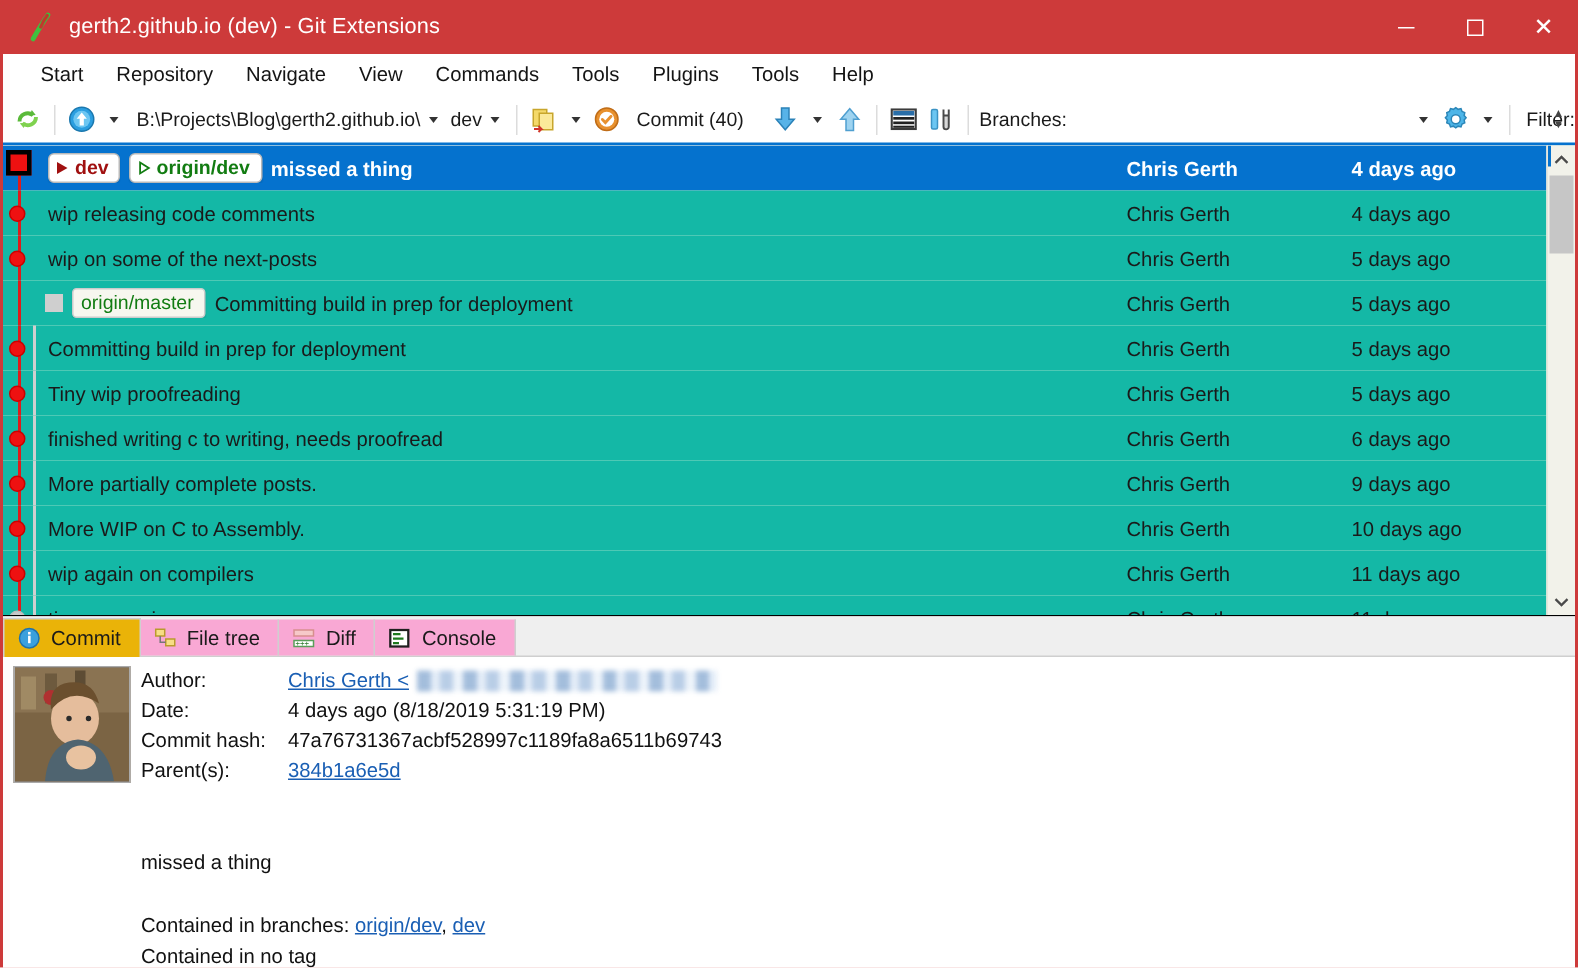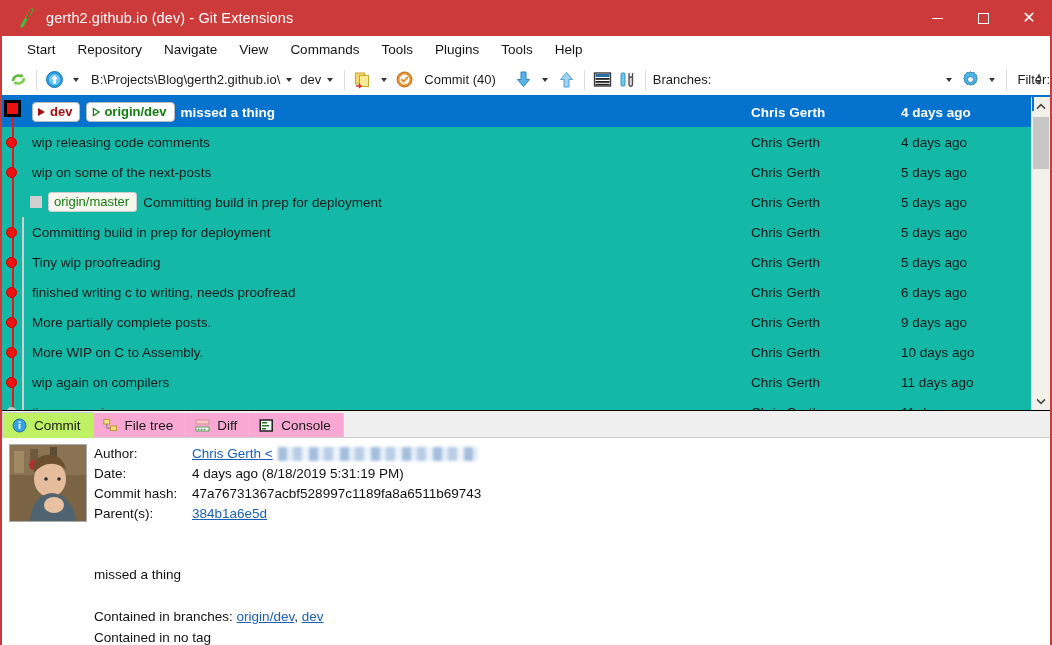--- a/index.html
+++ b/index.html
@@ -206,21 +206,21 @@
   .tab {
     height: 24px;
     display:flex; align-items:center;
     padding: 0 12px 0 8px;
     font-size:13.5px; color:#1a1a1a;
     border-right:1px solid #cfcfcf;
     background:#f9a8d4;
     box-sizing:border-box;
   }
   .tab.active {
-    background:#bef264;
+    background:#eab308;
     border-top:1px solid #cfcfcf;
     border-left:1px solid #cfcfcf;
     border-right:1px solid #cfcfcf;
     height:26px;
     margin-bottom:-1px;
   }
   .tab-ico { width:17px; height:17px; margin-right:6px; display:flex;align-items:center;justify-content:center;}
   .tab-label { white-space:nowrap; }
 
   .details { flex:1 1 auto; position:relative; padding: 6px 0 0 0; }

